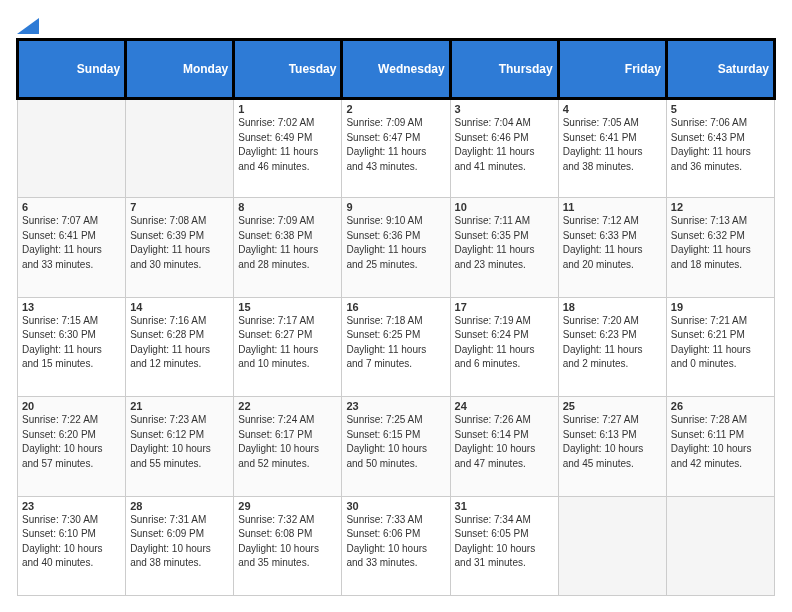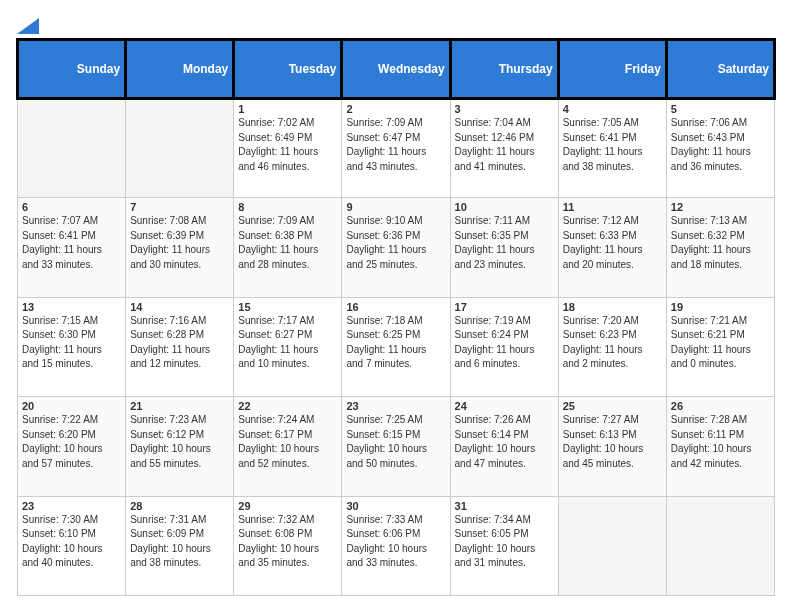--- a/index.html
+++ b/index.html
@@ -141,21 +141,21 @@
             <div class="day-info">
               <div>Sunrise: 7:09 AM</div>
               <div>Sunset: 6:47 PM</div>
               <div>Daylight: 11 hours and 43 minutes.</div>
             </div>
           </td>
           <td>
             <span class="day-num">3</span>
             <div class="day-info">
               <div>Sunrise: 7:04 AM</div>
-              <div>Sunset: 12:46 PM</div>
+              <div>Sunset: 6:46 PM</div>
               <div>Daylight: 11 hours and 41 minutes.</div>
             </div>
           </td>
           <td>
             <span class="day-num">4</span>
             <div class="day-info">
               <div>Sunrise: 7:05 AM</div>
               <div>Sunset: 6:41 PM</div>
               <div>Daylight: 11 hours and 38 minutes.</div>
             </div>

